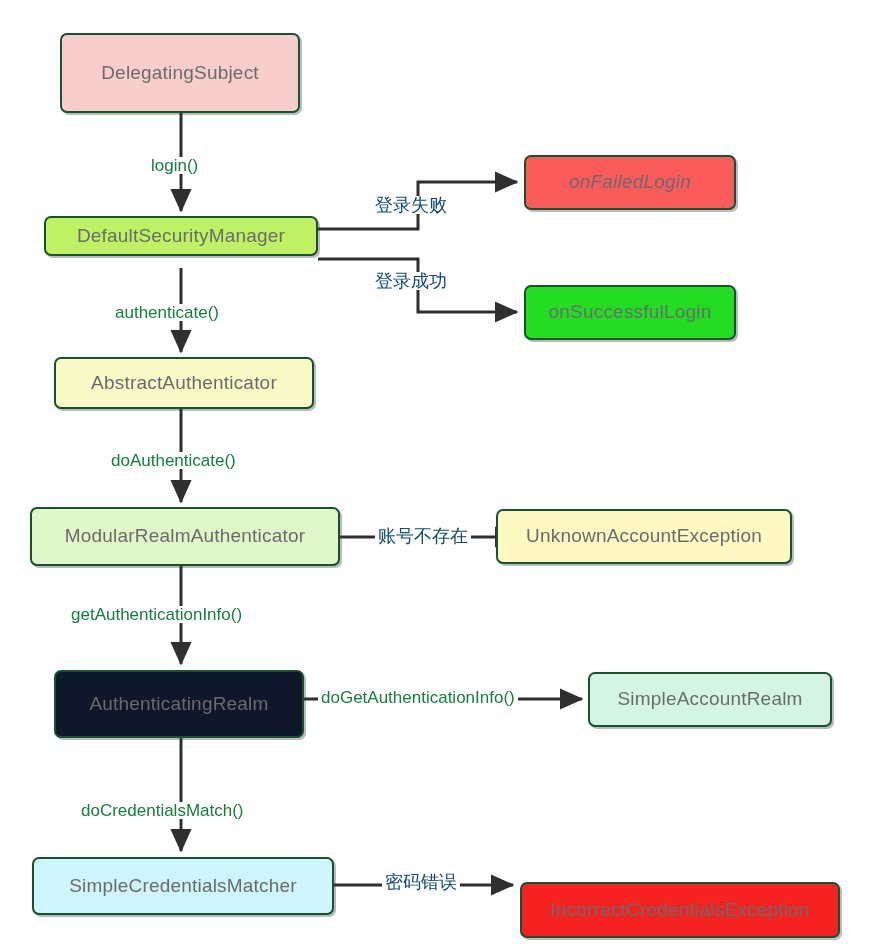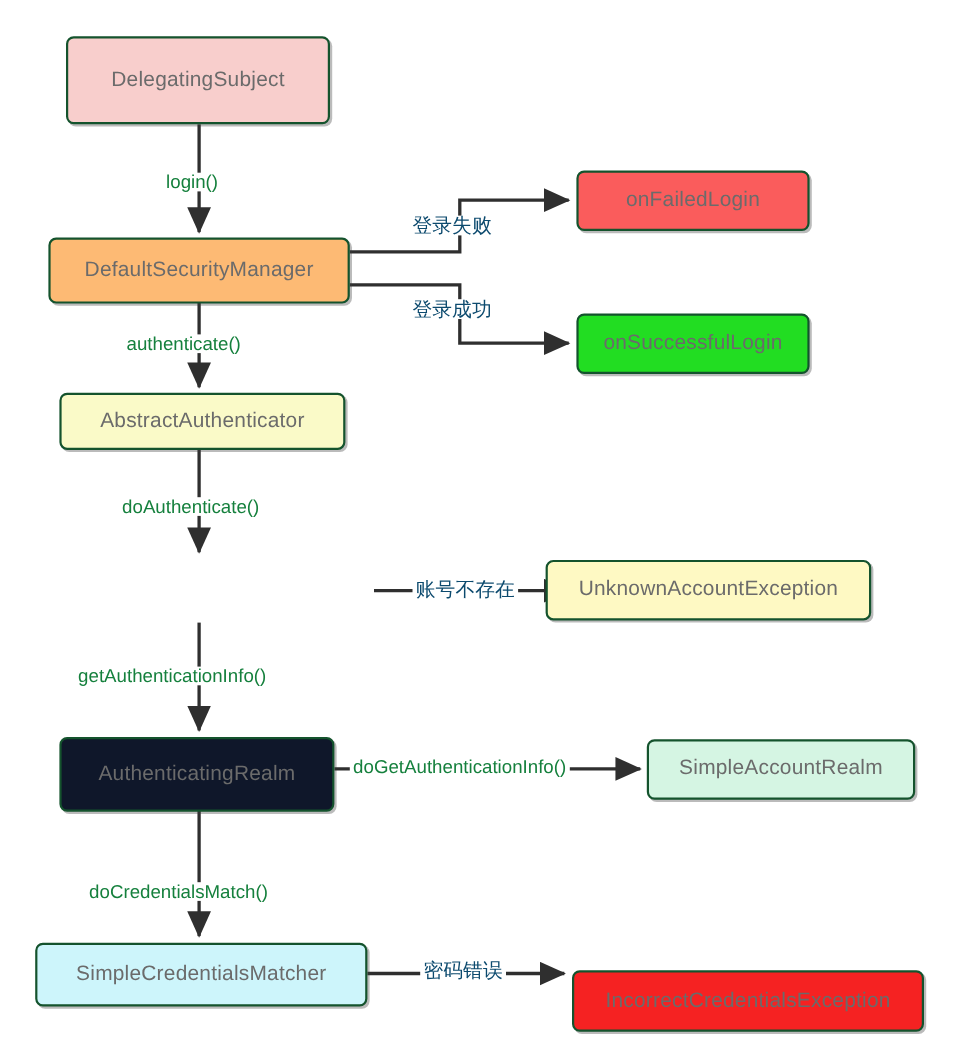--- a/index.html
+++ b/index.html
@@ -85,36 +85,39 @@
       <line x1="181" y1="727" x2="181" y2="851" marker-end="url(#arrowhead)"></line>
 
       <line x1="334" y1="885" x2="513" y2="885" marker-end="url(#arrowhead)"></line>
     </g>
   </svg>
 
   <div class="node" style="left:60px;top:33px;width:240px;height:80px;background:#f8cecc;">
     <span>DelegatingSubject</span>
   </div>
 
-  <div class="node" style="left:44px;top:216px;width:274px;height:60px;background:#fdba74;">
+  <div class="node" style="left:44px;top:216px;width:274px;height:40px;background:#bef264;">
     <span>DefaultSecurityManager</span>
   </div>
 
-  <div class="node" style="left:524px;top:155px;width:212px;height:55px;background:#fa5c5c;">
+  <div class="node" style="left:524px;top:155px;width:212px;height:55px;background:#fa5c5c;font-style:italic;">
     <span>onFailedLogin</span>
   </div>
 
   <div class="node" style="left:524px;top:285px;width:212px;height:55px;background:#22dd22;">
     <span>onSuccessfulLogin</span>
   </div>
 
   <div class="node" style="left:54px;top:357px;width:260px;height:52px;background:#fafac8;">
     <span>AbstractAuthenticator</span>
   </div>
 
+  <div class="node" style="left:30px;top:507px;width:310px;height:59px;background:#e0f5c8;">
+    <span>ModularRealmAuthenticator</span>
+  </div>
 
   <div class="node" style="left:496px;top:509px;width:296px;height:55px;background:#fef9c3;">
     <span>UnknownAccountException</span>
   </div>
 
   <div class="node" style="left:54px;top:670px;width:250px;height:68px;background:#0f172a;">
     <span>AuthenticatingRealm</span>
   </div>
 
   <div class="node" style="left:588px;top:672px;width:244px;height:55px;background:#d5f5e3;">

